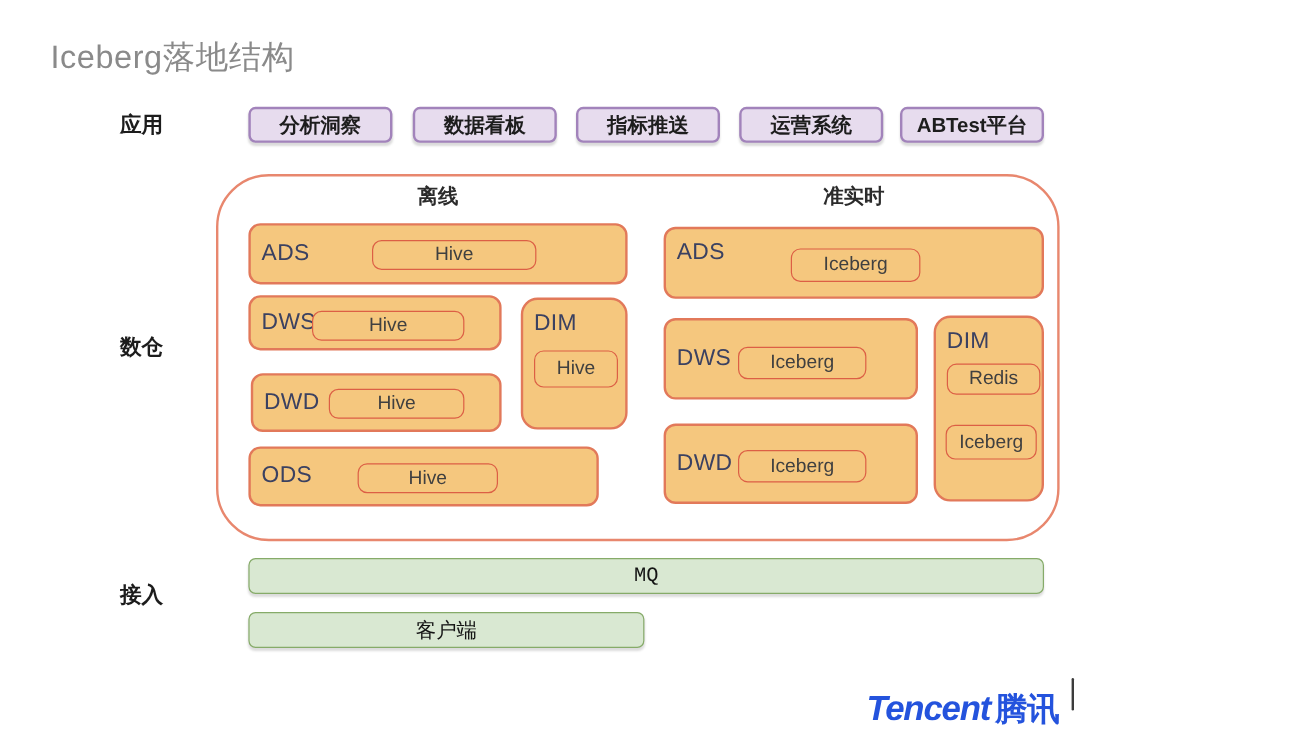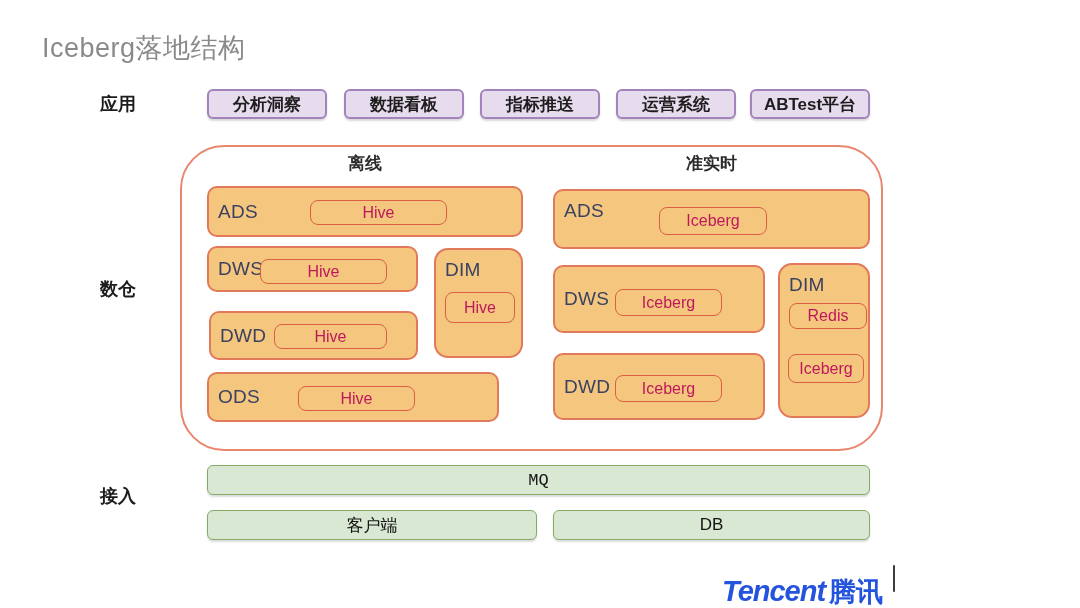--- a/index.html
+++ b/index.html
@@ -55,21 +55,21 @@
   .wname{
     position:absolute;left:9px;top:50%;transform:translateY(-50%);
     font-size:19px;font-weight:500;color:#3b4161;letter-spacing:.3px;
   }
   .wbox.top-name .wname{top:9px;transform:none;}
   .chip{
     position:absolute;box-sizing:border-box;
     background:var(--warehouse-fill,#f5c77e);
     border:1.5px solid var(--chip-border,#dc5f45);
     border-radius:8px;display:flex;align-items:center;justify-content:center;
-    font-size:16px;font-weight:500;color:#be185d;
+    font-size:16px;font-weight:500;color:#404040;
   }
 
   .off-ads{left:207px;top:186px;width:316px;height:51px;}
   .off-ads .chip{left:101px;top:12px;width:137px;height:25px;}
   .off-dws{left:207px;top:246px;width:211px;height:46px;}
   .off-dws .chip{left:51px;top:11px;width:127px;height:25px;}
   .off-dim{left:434px;top:248px;width:89px;height:110px;}
   .off-dim .chip{left:9px;top:42px;width:70px;height:31px;}
   .off-dwd{left:209px;top:311px;width:209px;height:49px;}
   .off-dwd .chip{left:63px;top:11px;width:113px;height:25px;}
@@ -172,21 +172,20 @@
     <span class="chip c1">Redis</span>
     <span class="chip c2">Iceberg</span>
   </div>
   <div class="wbox rt-dwd">
     <span class="wname">DWD</span>
     <span class="chip">Iceberg</span>
   </div>
 
   <div class="gbox mq">MQ</div>
   <div class="gbox client">客户端</div>
-  <div class="gbox db">DB</div>
 
   <div class="footer">
     <span class="tencent">
       <span class="en">Tencent</span>
       <span class="cn">腾讯</span>
     </span>
     <span class="logo-sep"></span>
   </div>
 
 </div>

